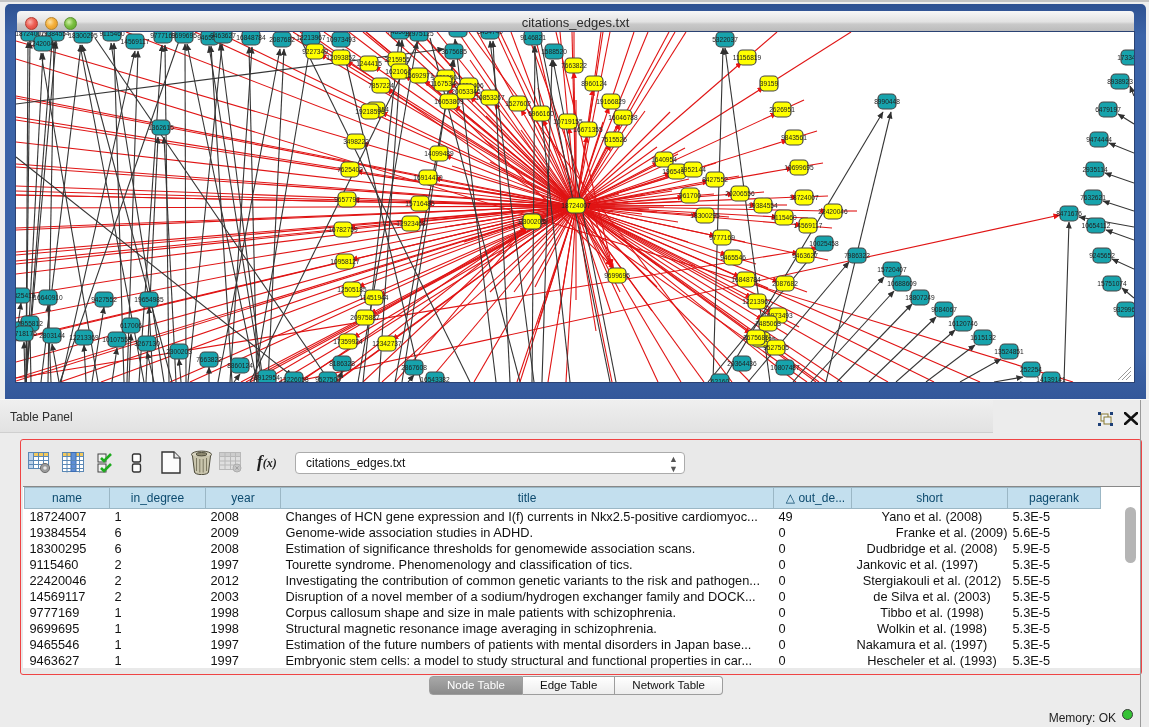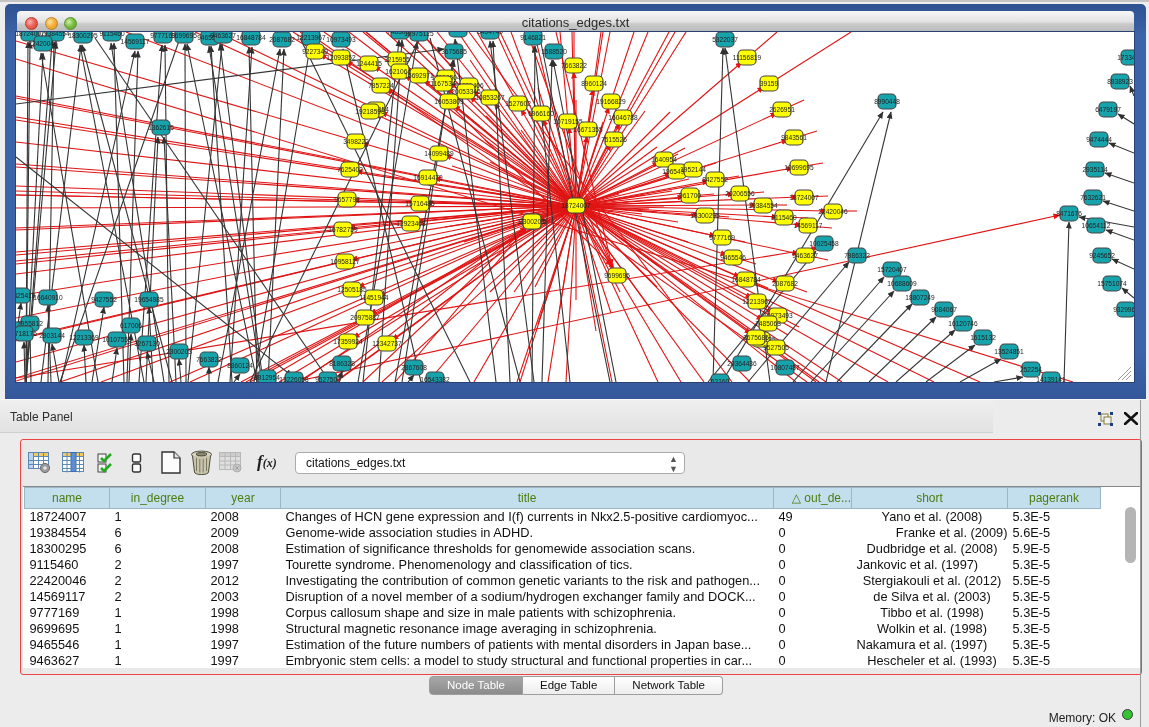--- a/index.html
+++ b/index.html
@@ -8,21 +8,21 @@
 #titlebar .tl{position:absolute;top:6px;width:13px;height:13px;border-radius:50%;}
 #title{position:absolute;top:4px;left:0;width:100%;text-align:center;font-size:13px;color:#2b2b2b}
 #graph{position:absolute;left:11px;top:28px;width:1118px;height:350px;background:#fff;overflow:hidden;box-shadow:0 0 0 1px #2a4273}
 #panel{position:absolute;left:0;top:399px;width:1149px;height:328px;background:#ececec;border-top:1px solid #f8f8f8}
 #ptitle{position:absolute;left:0;top:0;width:993px;height:33px;background:linear-gradient(180deg,#efefef,#e2e2e2);border-bottom:1px solid #cfcfcf}
 #ptitle span{position:absolute;left:10px;top:10px;font-size:12px;color:#2e2e2e}
 #pbody{position:absolute;left:20px;top:39px;width:1122px;height:236px;background:#e9e9e9;border:1px solid #ef4444;border-radius:3px}
 #combo{position:absolute;left:274px;top:12px;width:390px;height:22px;background:#fff;border:1px solid #ababab;border-radius:4px;font-size:12px;color:#111;line-height:20px;padding-left:10px}
 #combo .arr{position:absolute;right:6px;top:1px;font-size:9px;color:#555;line-height:10px}
 table.t{position:absolute;left:1px;top:0px;border-collapse:collapse;table-layout:fixed;width:1100px;font-size:13px;background:#fff}
-table.t th{background:#c3dfee;border:1px solid #9bb7c5;border-top:1px solid #9bb7c5;font-weight:normal;height:21px;font-size:12px;color:#4d7c0f;overflow:hidden;white-space:nowrap}
+table.t th{background:#c3dfee;border:1px solid #9bb7c5;border-top:1px solid #9bb7c5;font-weight:normal;height:21px;font-size:12px;color:#0c4a6e;overflow:hidden;white-space:nowrap}
 table.t td{height:16px;padding:0 0 0 5px;color:#111;overflow:hidden;white-space:nowrap;font-size:12.8px}
 #tablewrap{position:absolute;left:2px;top:46px;width:1117px;height:182px;background:#fff;overflow:hidden;border-top:1px solid #888}
 #sthumb{position:absolute;right:5px;top:67px;width:11px;height:56px;background:#b5b5b5;border-radius:6px}
 #tabs{position:absolute;left:429px;top:276px;height:19px;display:flex;font-size:11.5px}
 #tabs div{border:1px solid #9d9d9d;background:linear-gradient(180deg,#ffffff,#ededed);color:#111;padding:2px 17px 0 17px;border-left:none}
 #tabs div.first{border-left:1px solid #9d9d9d;border-radius:4px 0 0 4px;background:linear-gradient(180deg,#a8a8a8,#8b8b8b);color:#fff}
 #tabs div.last{border-radius:0 4px 4px 0}
 #mem{position:absolute;right:33px;top:311px;font-size:12px;color:#222}
 #memdot{position:absolute;right:16px;top:309px;width:11px;height:11px;border-radius:50%;background:#35c335;border:1px solid #3b3b3b}
 #rline{position:absolute;left:1140px;top:0px;width:1px;height:328px;background:#9a9a9a}
@@ -1025,21 +1025,21 @@
             <col style="width:156px">
             <col style="width:93px">
             <col style="width:24px">
           </colgroup>
       <tbody>
             <tr>
               <th>name</th>
               <th>in_degree</th>
               <th>year</th>
               <th>title</th>
-              <th style="text-align:right;padding-left:6px">△ out_de...</th>
+              <th style="text-align:center;padding-left:6px">△ out_de...</th>
               <th>short</th>
               <th>pagerank</th>
               <th style="background:#fff;border:none"></th>
             </tr>
       <tr>
               <td>18724007</td>
               <td>1</td>
               <td>2008</td>
               <td>Changes of HCN gene expression and I(f) currents in Nkx2.5-positive cardiomyoc...</td>
               <td>49</td>

